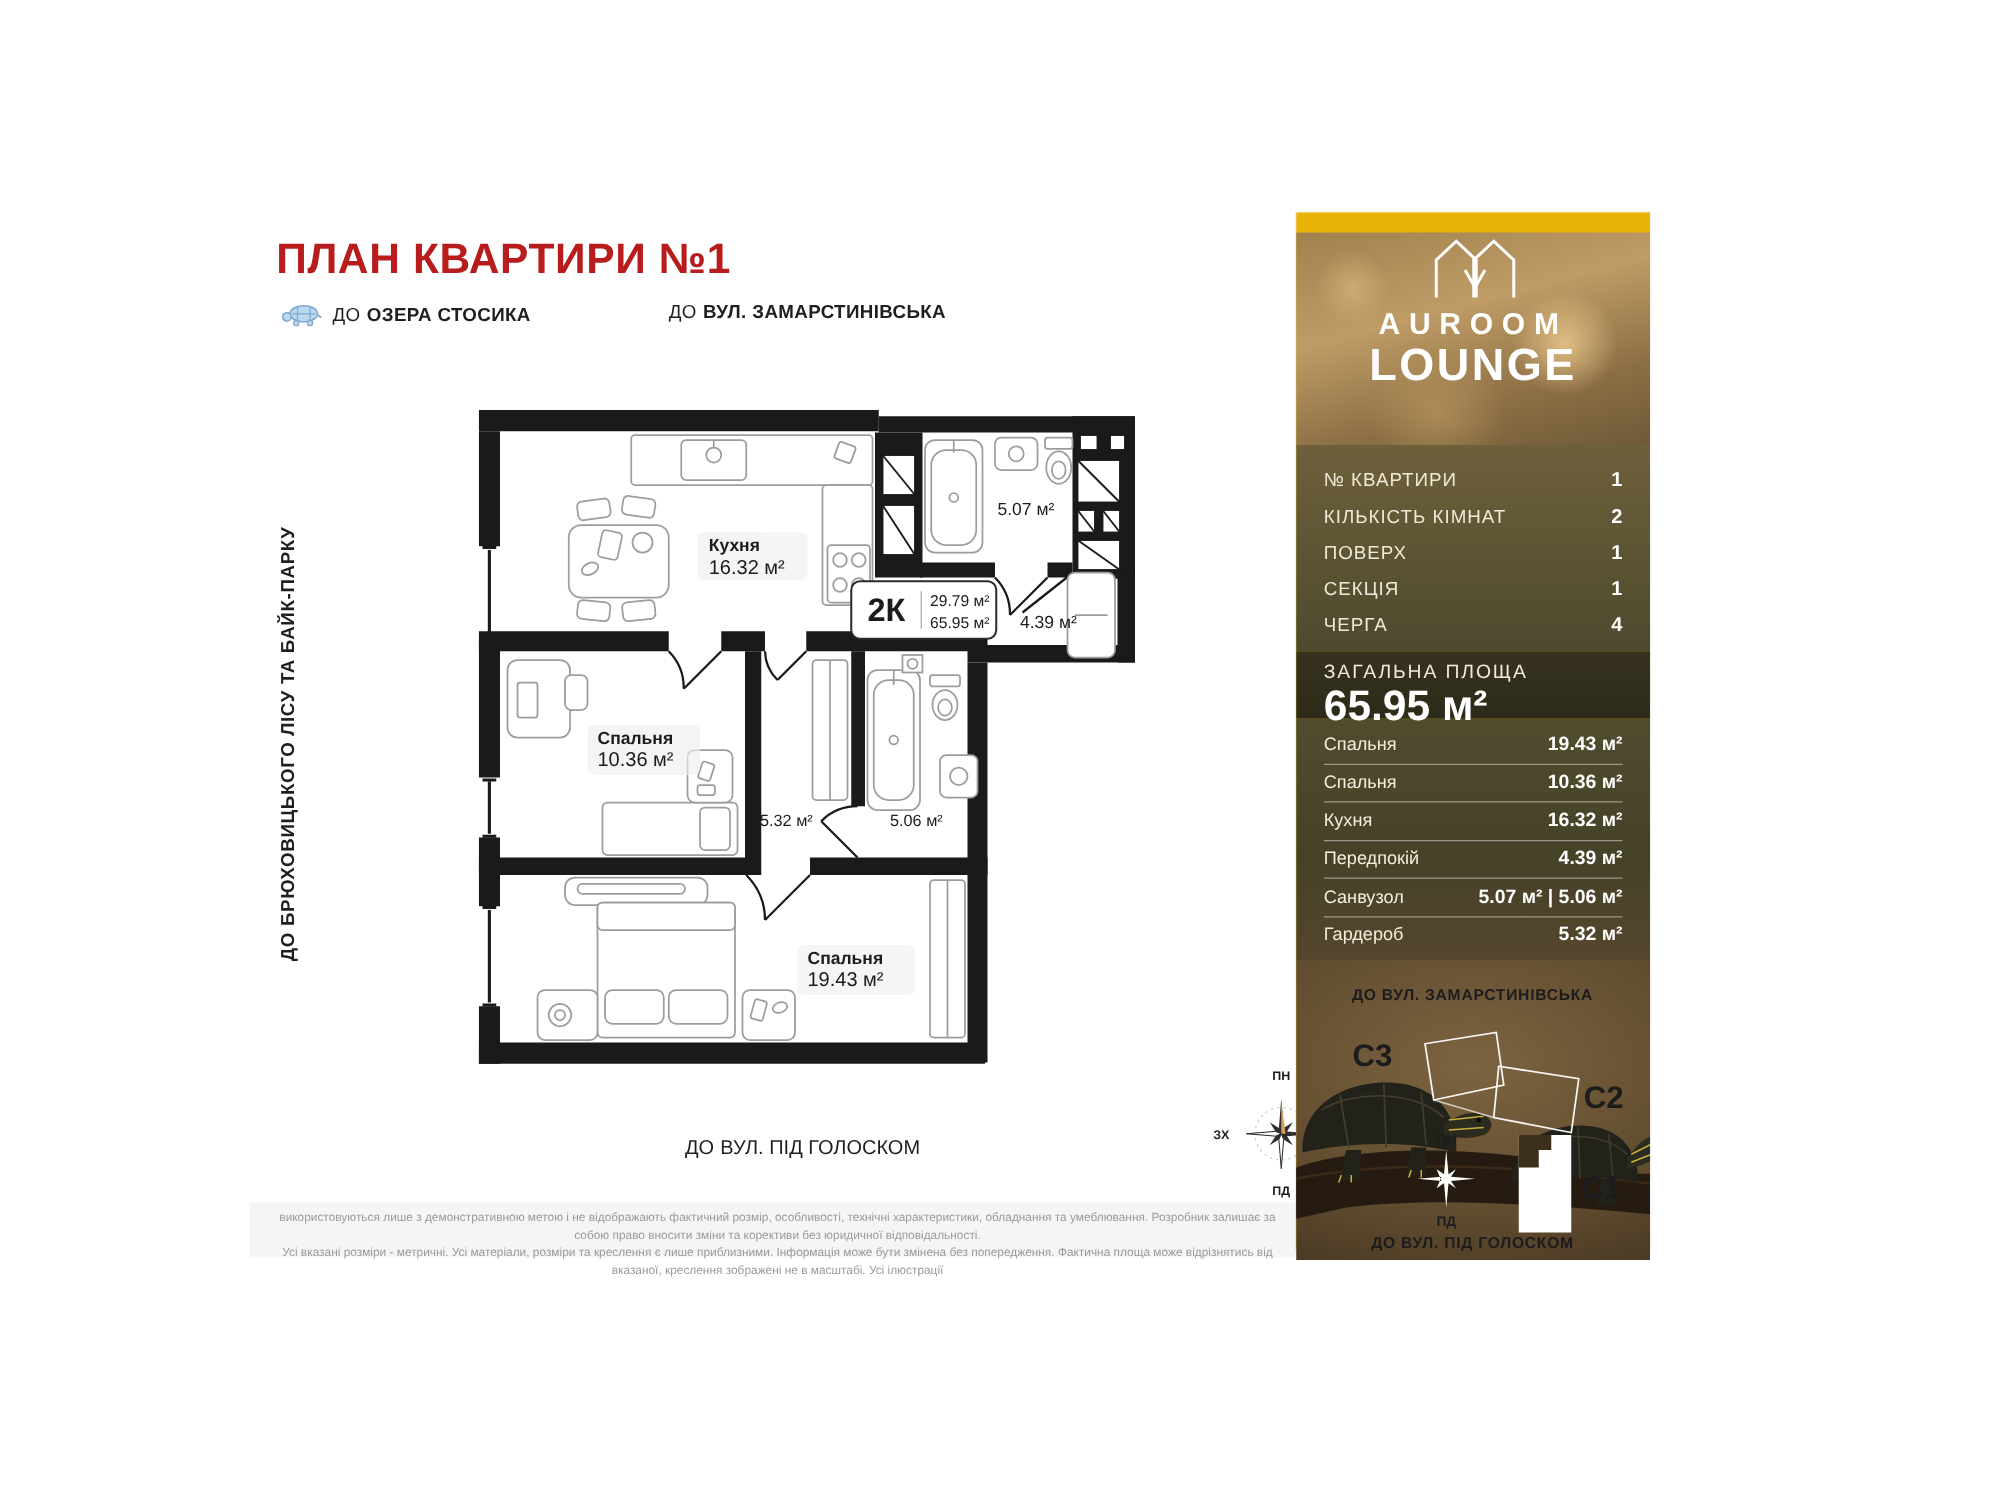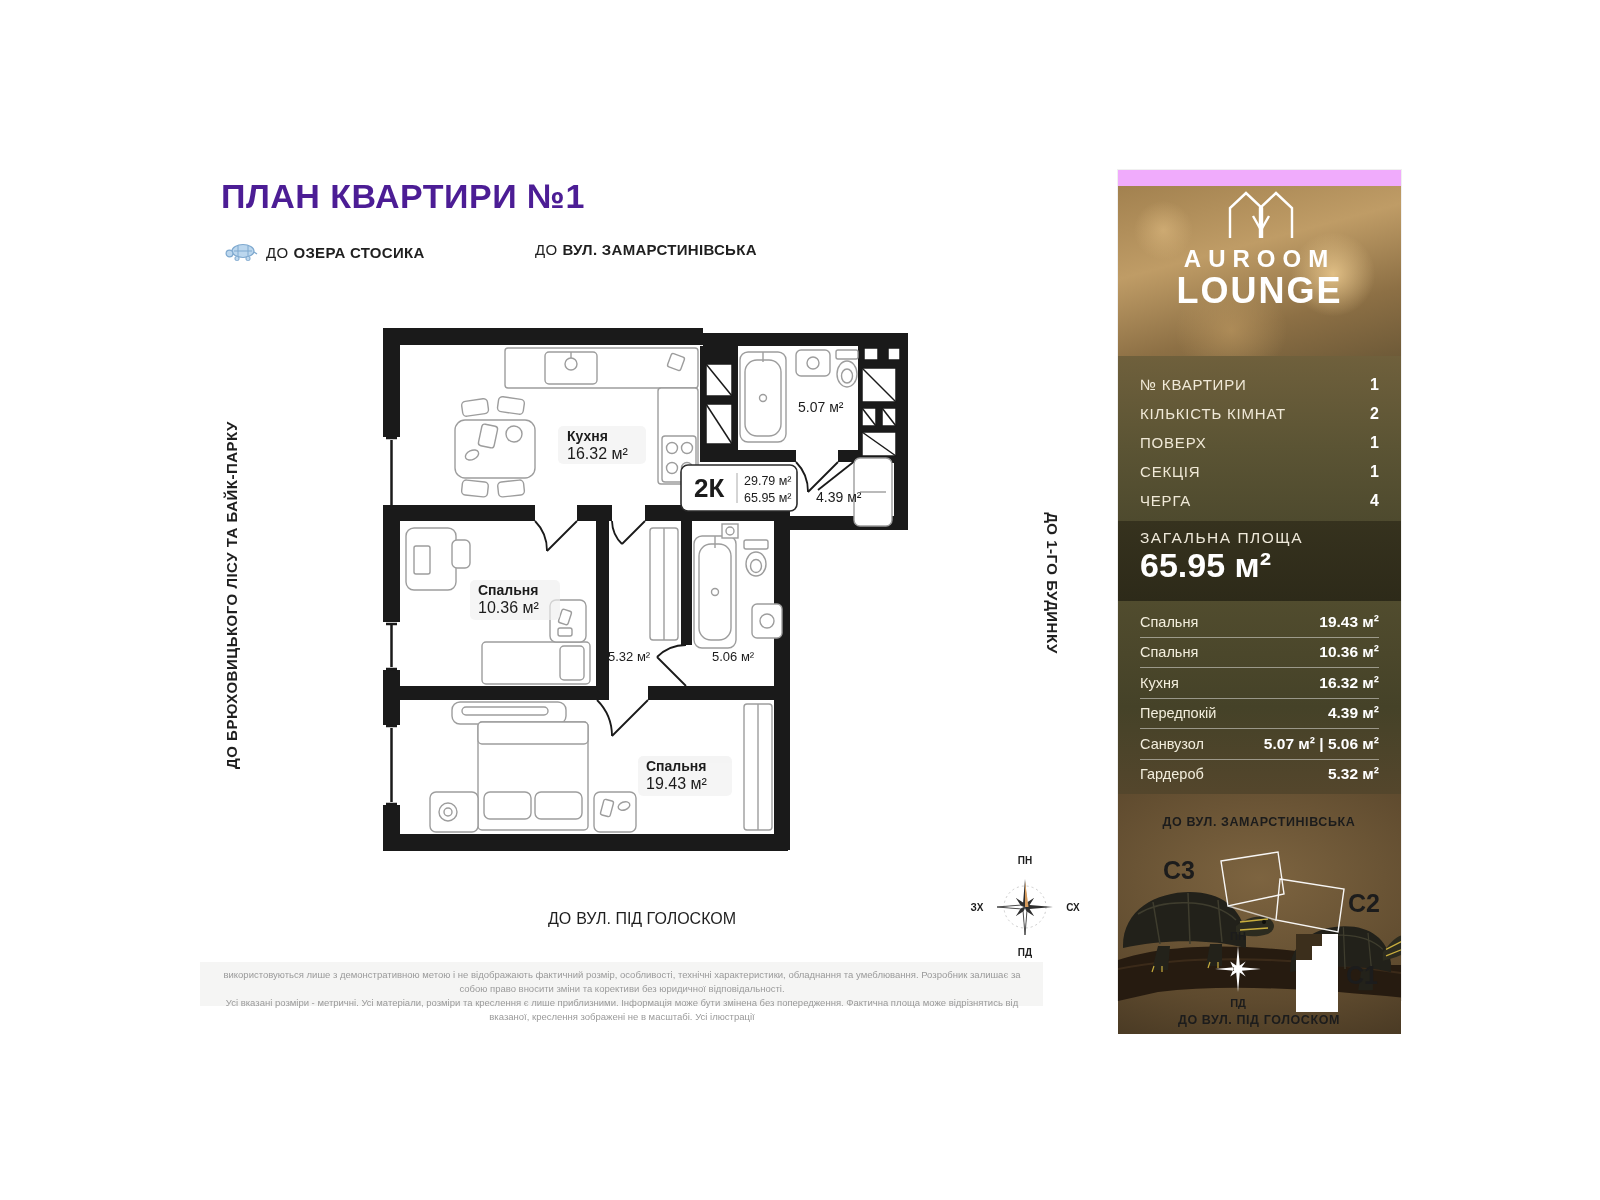--- a/index.html
+++ b/index.html
@@ -1,54 +1,54 @@
 <!DOCTYPE html>
 <html><head>
 <meta charset="utf-8">
 <style>
   html,body{margin:0;padding:0;}
   body{width:1600px;height:1200px;background:#ffffff;position:relative;overflow:hidden;
        font-family:"Liberation Sans","DejaVu Sans",sans-serif;color:#1f1f1f;}
   .abs{position:absolute;}
   
-  .title{left:221px;top:177px;font-size:34px;font-weight:700;letter-spacing:.5px;color:#4c1d95;}
+  .title{left:221px;top:188px;font-size:34px;font-weight:700;letter-spacing:.5px;color:#b91c1c;}
   .subrow{top:241px;font-size:15px;letter-spacing:.3px;color:#1f1f1f;display:flex;align-items:center;gap:8px;}
   .subrow .pfx{font-weight:400;margin-right:5px;}
   .subrow .nm{font-weight:700;}
   
   .vlab{font-size:15px;font-weight:700;letter-spacing:.5px;white-space:nowrap;color:#1f1f1f;}
   .vleft{left:231px;top:595px;transform:translate(-50%,-50%) rotate(-90deg);}
   .vright{left:1052px;top:583px;transform:translate(-50%,-50%) rotate(90deg);}
   .bottomlab{left:642px;top:910px;transform:translateX(-50%);font-size:16px;}
   .bottomlab .pfx{font-weight:400;margin-right:5px;}
   .bottomlab .nm{font-weight:400;}
   
   .disc-band{left:200px;top:962px;width:843px;height:44px;background:#f5f5f4;}
   .disc{left:222px;top:968px;width:800px;font-size:9.5px;line-height:14px;color:#9a9a9a;text-align:center;}
   
   svg{font-family:"Liberation Sans","DejaVu Sans",sans-serif;}
   svg text{fill:#1c1c1c;}
   .plan{left:383px;top:328px;}
   
-  .panel{left:1118px;top:170px;width:283px;height:830px;background:#f0abfc;box-shadow:0 0 0 1px rgba(0,0,0,.06);}
+  .panel{left:1037px;top:170px;width:283px;height:830px;background:#eab308;box-shadow:0 0 0 1px rgba(0,0,0,.06);}
   .p-header{height:170px;position:relative;color:#fff;text-align:center;
     background:
       radial-gradient(60px 60px at 76% 52%, rgba(240,206,146,.8), rgba(240,206,146,0) 70%),
       radial-gradient(42px 42px at 16% 26%, rgba(226,190,132,.55), rgba(226,190,132,0) 70%),
       radial-gradient(80px 70px at 40% 85%, rgba(198,160,102,.55), rgba(198,160,102,0) 70%),
       linear-gradient(165deg,#a2814f 0%,#bf9c66 38%,#8d7045 72%,#6e5a38 100%);}
   .brand-mark{margin-top:16px;}
   .brand1{font-size:24px;font-weight:600;letter-spacing:7px;line-height:26px;}
   .brand2{font-size:36px;font-weight:800;letter-spacing:2px;line-height:38px;}
   .p-details{height:165px;padding:14px 22px 0 22px;box-sizing:border-box;
     background:linear-gradient(180deg,#6f603c 0%,#5b5434 55%,#4e4a2e 100%);}
   .d-row{display:flex;justify-content:space-between;align-items:center;height:29px;}
   .d-row .dl{font-size:15px;letter-spacing:.8px;color:#f0e9d7;}
   .d-row .dv{font-size:16px;font-weight:700;color:#ffffff;}
-  .p-total{height:80px;padding:8px 22px 0 22px;box-sizing:border-box;background:rgba(24,21,10,.55);
+  .p-total{height:54px;padding:8px 22px 0 22px;box-sizing:border-box;background:rgba(24,21,10,.55);
     background:linear-gradient(180deg,#36321e 0%,#2d2a19 100%);color:#fff;}
   .t-lab{font-size:15.5px;letter-spacing:1.5px;color:#efe9da;}
   .t-val{font-size:34px;font-weight:800;line-height:36px;}
   .p-rooms{height:193px;padding:6px 22px 0 22px;box-sizing:border-box;
     background:linear-gradient(180deg,#514c2e 0%,#454228 55%,#54462c 100%);}
   .r-row{display:flex;justify-content:space-between;align-items:center;height:29.5px;
     border-bottom:1px solid rgba(255,255,255,.45);}
   .r-row:last-child{border-bottom:none;}
   .r-row .rl{font-size:14.5px;color:#f3eedd;}
   .r-row .rv{font-size:15.5px;font-weight:700;color:#fff;}

